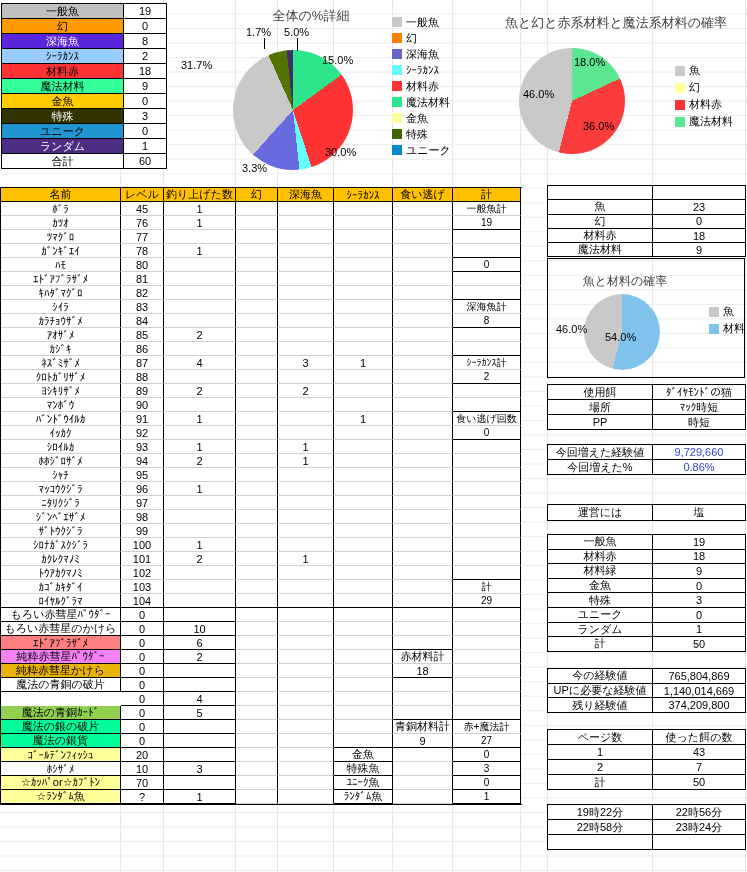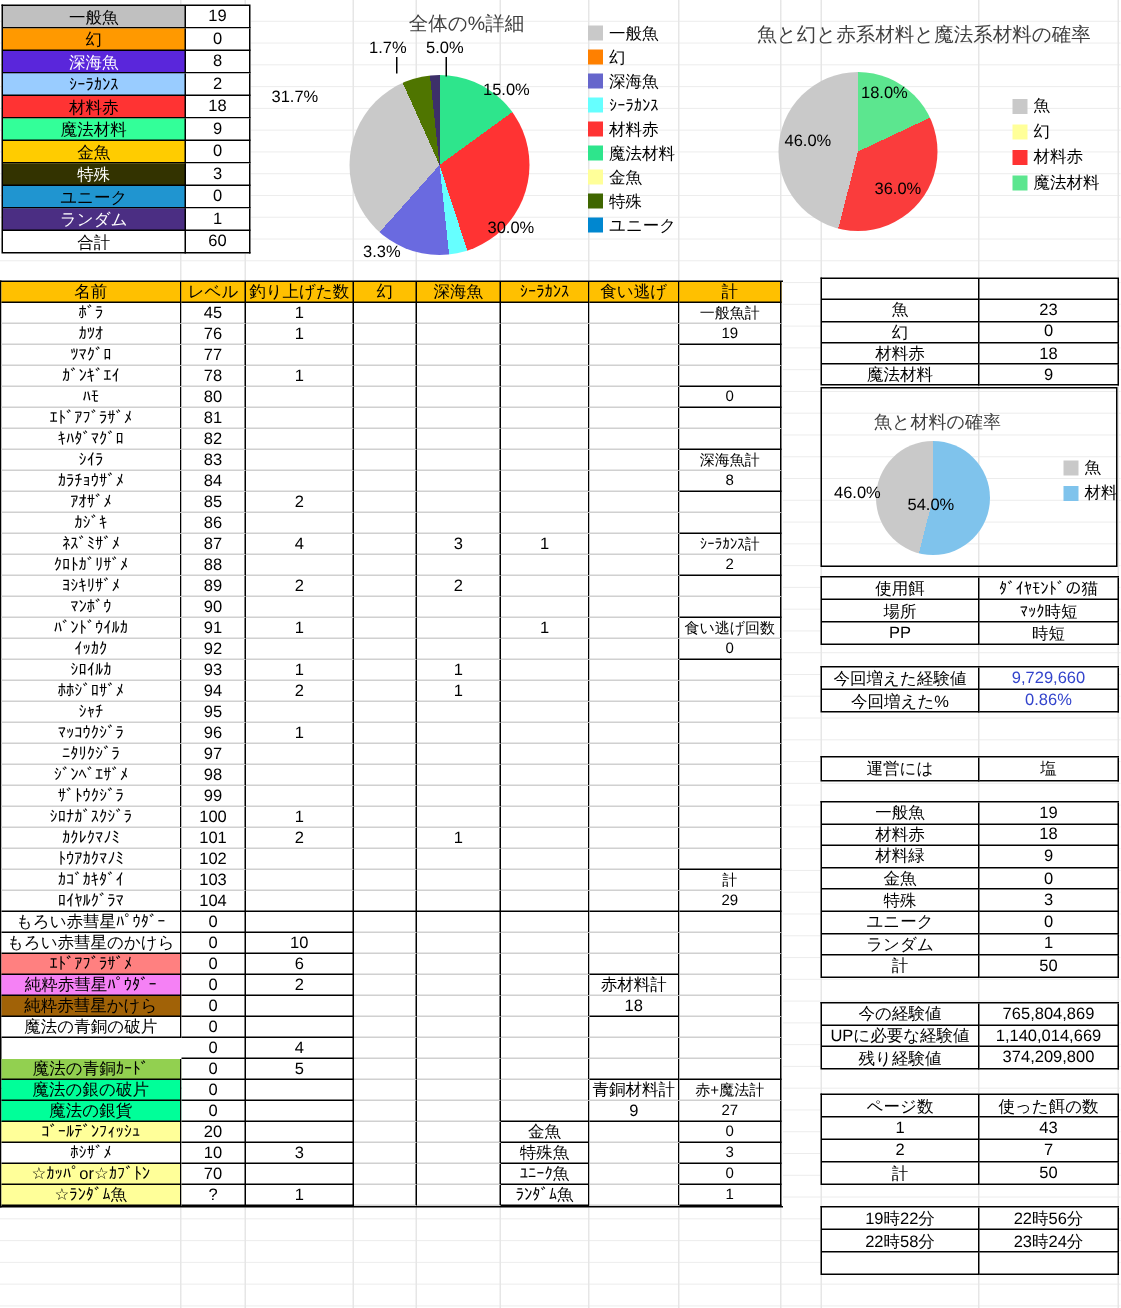--- a/index.html
+++ b/index.html
@@ -549,21 +549,21 @@
         <div class="m-cell c0" style="border-bottom-color: rgb(0, 0, 0); background: rgb(245, 129, 245);">純粋赤彗星ﾊﾟｳﾀﾞｰ</div>
         <div class="m-cell c1" style="border-bottom-color: rgb(0, 0, 0);">0</div>
         <div class="m-cell c2" style="border-bottom-color: rgb(0, 0, 0);">2</div>
         <div class="m-cell c3" style="border-bottom-color: rgb(208, 208, 208);"></div>
         <div class="m-cell c4" style="border-bottom-color: rgb(208, 208, 208);"></div>
         <div class="m-cell c5" style="border-bottom-color: rgb(208, 208, 208);"></div>
         <div class="m-cell c6" style="border-bottom-color: rgb(208, 208, 208);">赤材料計</div>
         <div class="m-cell c7" style="border-bottom-color: rgb(208, 208, 208);"></div>
       </div>
       <div class="m-row">
-        <div class="m-cell c0" style="border-bottom-color: rgb(0, 0, 0); background: #a16207;">純粋赤彗星かけら</div>
+        <div class="m-cell c0" style="border-bottom-color: rgb(0, 0, 0); background: #eab308;">純粋赤彗星かけら</div>
         <div class="m-cell c1" style="border-bottom-color: rgb(0, 0, 0);">0</div>
         <div class="m-cell c2" style="border-bottom-color: rgb(0, 0, 0);"></div>
         <div class="m-cell c3" style="border-bottom-color: rgb(208, 208, 208);"></div>
         <div class="m-cell c4" style="border-bottom-color: rgb(208, 208, 208);"></div>
         <div class="m-cell c5" style="border-bottom-color: rgb(208, 208, 208);"></div>
         <div class="m-cell c6" style="border-bottom-color: rgb(0, 0, 0);">18</div>
         <div class="m-cell c7" style="border-bottom-color: rgb(208, 208, 208);"></div>
       </div>
       <div class="m-row">
         <div class="m-cell c0" style="border-bottom-color: rgb(0, 0, 0);">魔法の青銅の破片</div>

